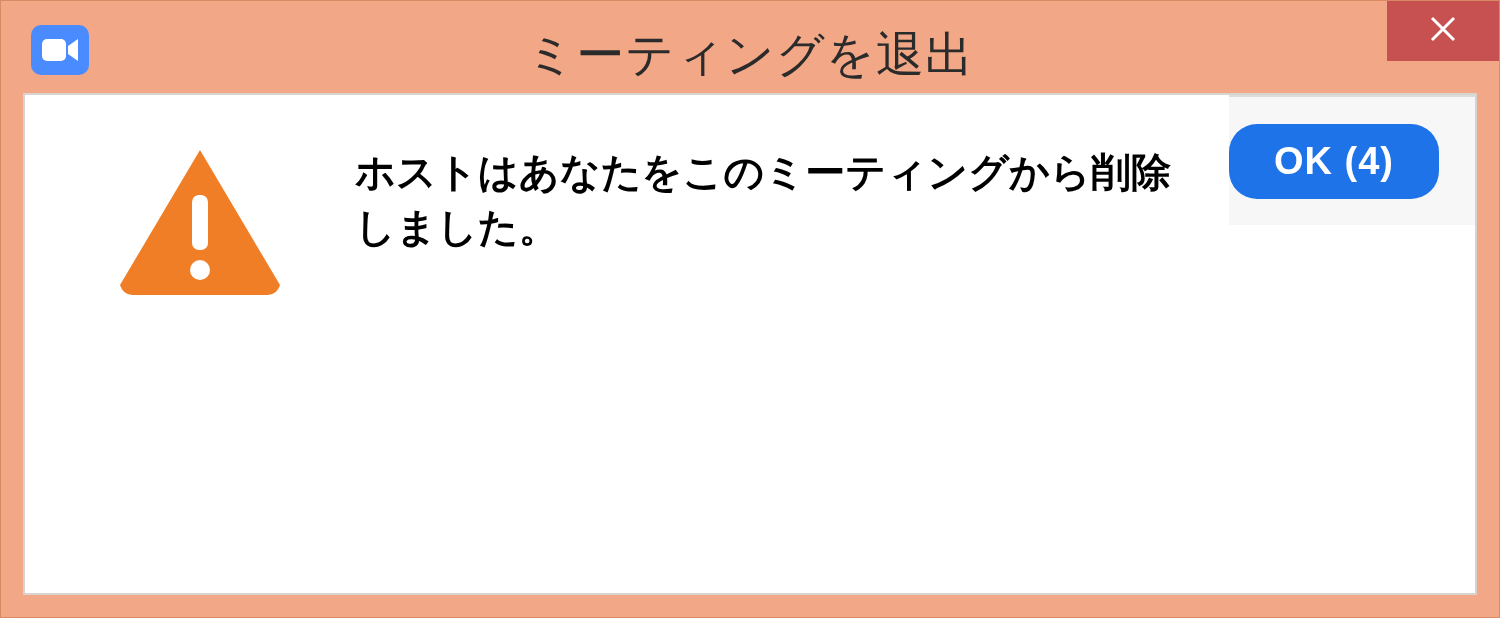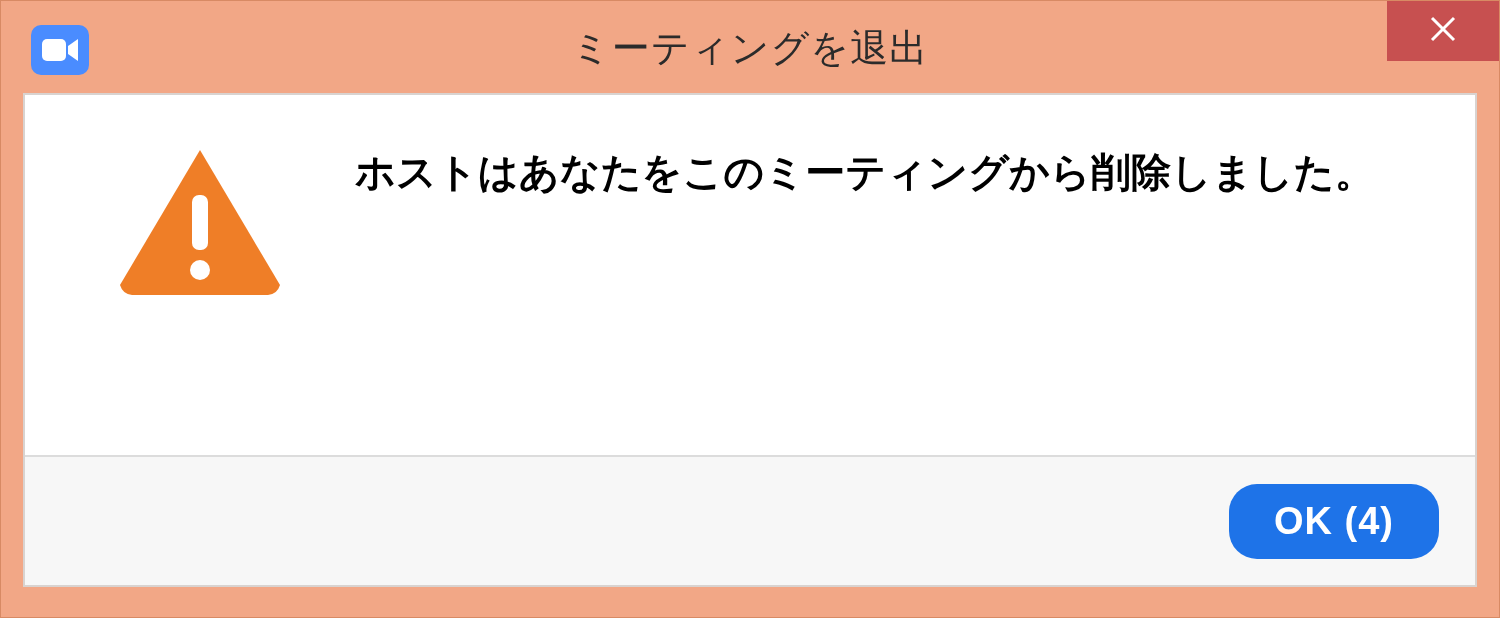--- a/index.html
+++ b/index.html
@@ -39,21 +39,21 @@
     }
     .app-icon svg {
       width: 36px;
       height: 26px;
     }
     .title-text {
       position: absolute;
       left: 50%;
       transform: translateX(-50%);
       top: 22px;
-      font-size: 38px;
+      font-size: 48px;
       color: #2b2b2b;
       font-weight: normal;
       letter-spacing: 1px;
     }
     .close-button {
       position: absolute;
       right: 0;
       top: 0;
       width: 112px;
       height: 60px;
@@ -62,25 +62,25 @@
       align-items: center;
       justify-content: center;
       cursor: pointer;
     }
     .close-button svg {
       width: 26px;
       height: 26px;
     }
     .content-panel {
       flex: 1;
-      margin: 0 22px 30px 22px;
+      margin: 0 22px 22px 22px;
       background: #fff;
       border: 2px solid #d9d3d0;
       display: flex;
-      flex-direction: column;
+      flex-direction: row;
     }
     .message-area {
       flex: 1;
       display: flex;
       padding: 50px 40px 20px 90px;
       align-items: flex-start;
     }
     .warning-icon {
       width: 170px;
       height: 150px;

